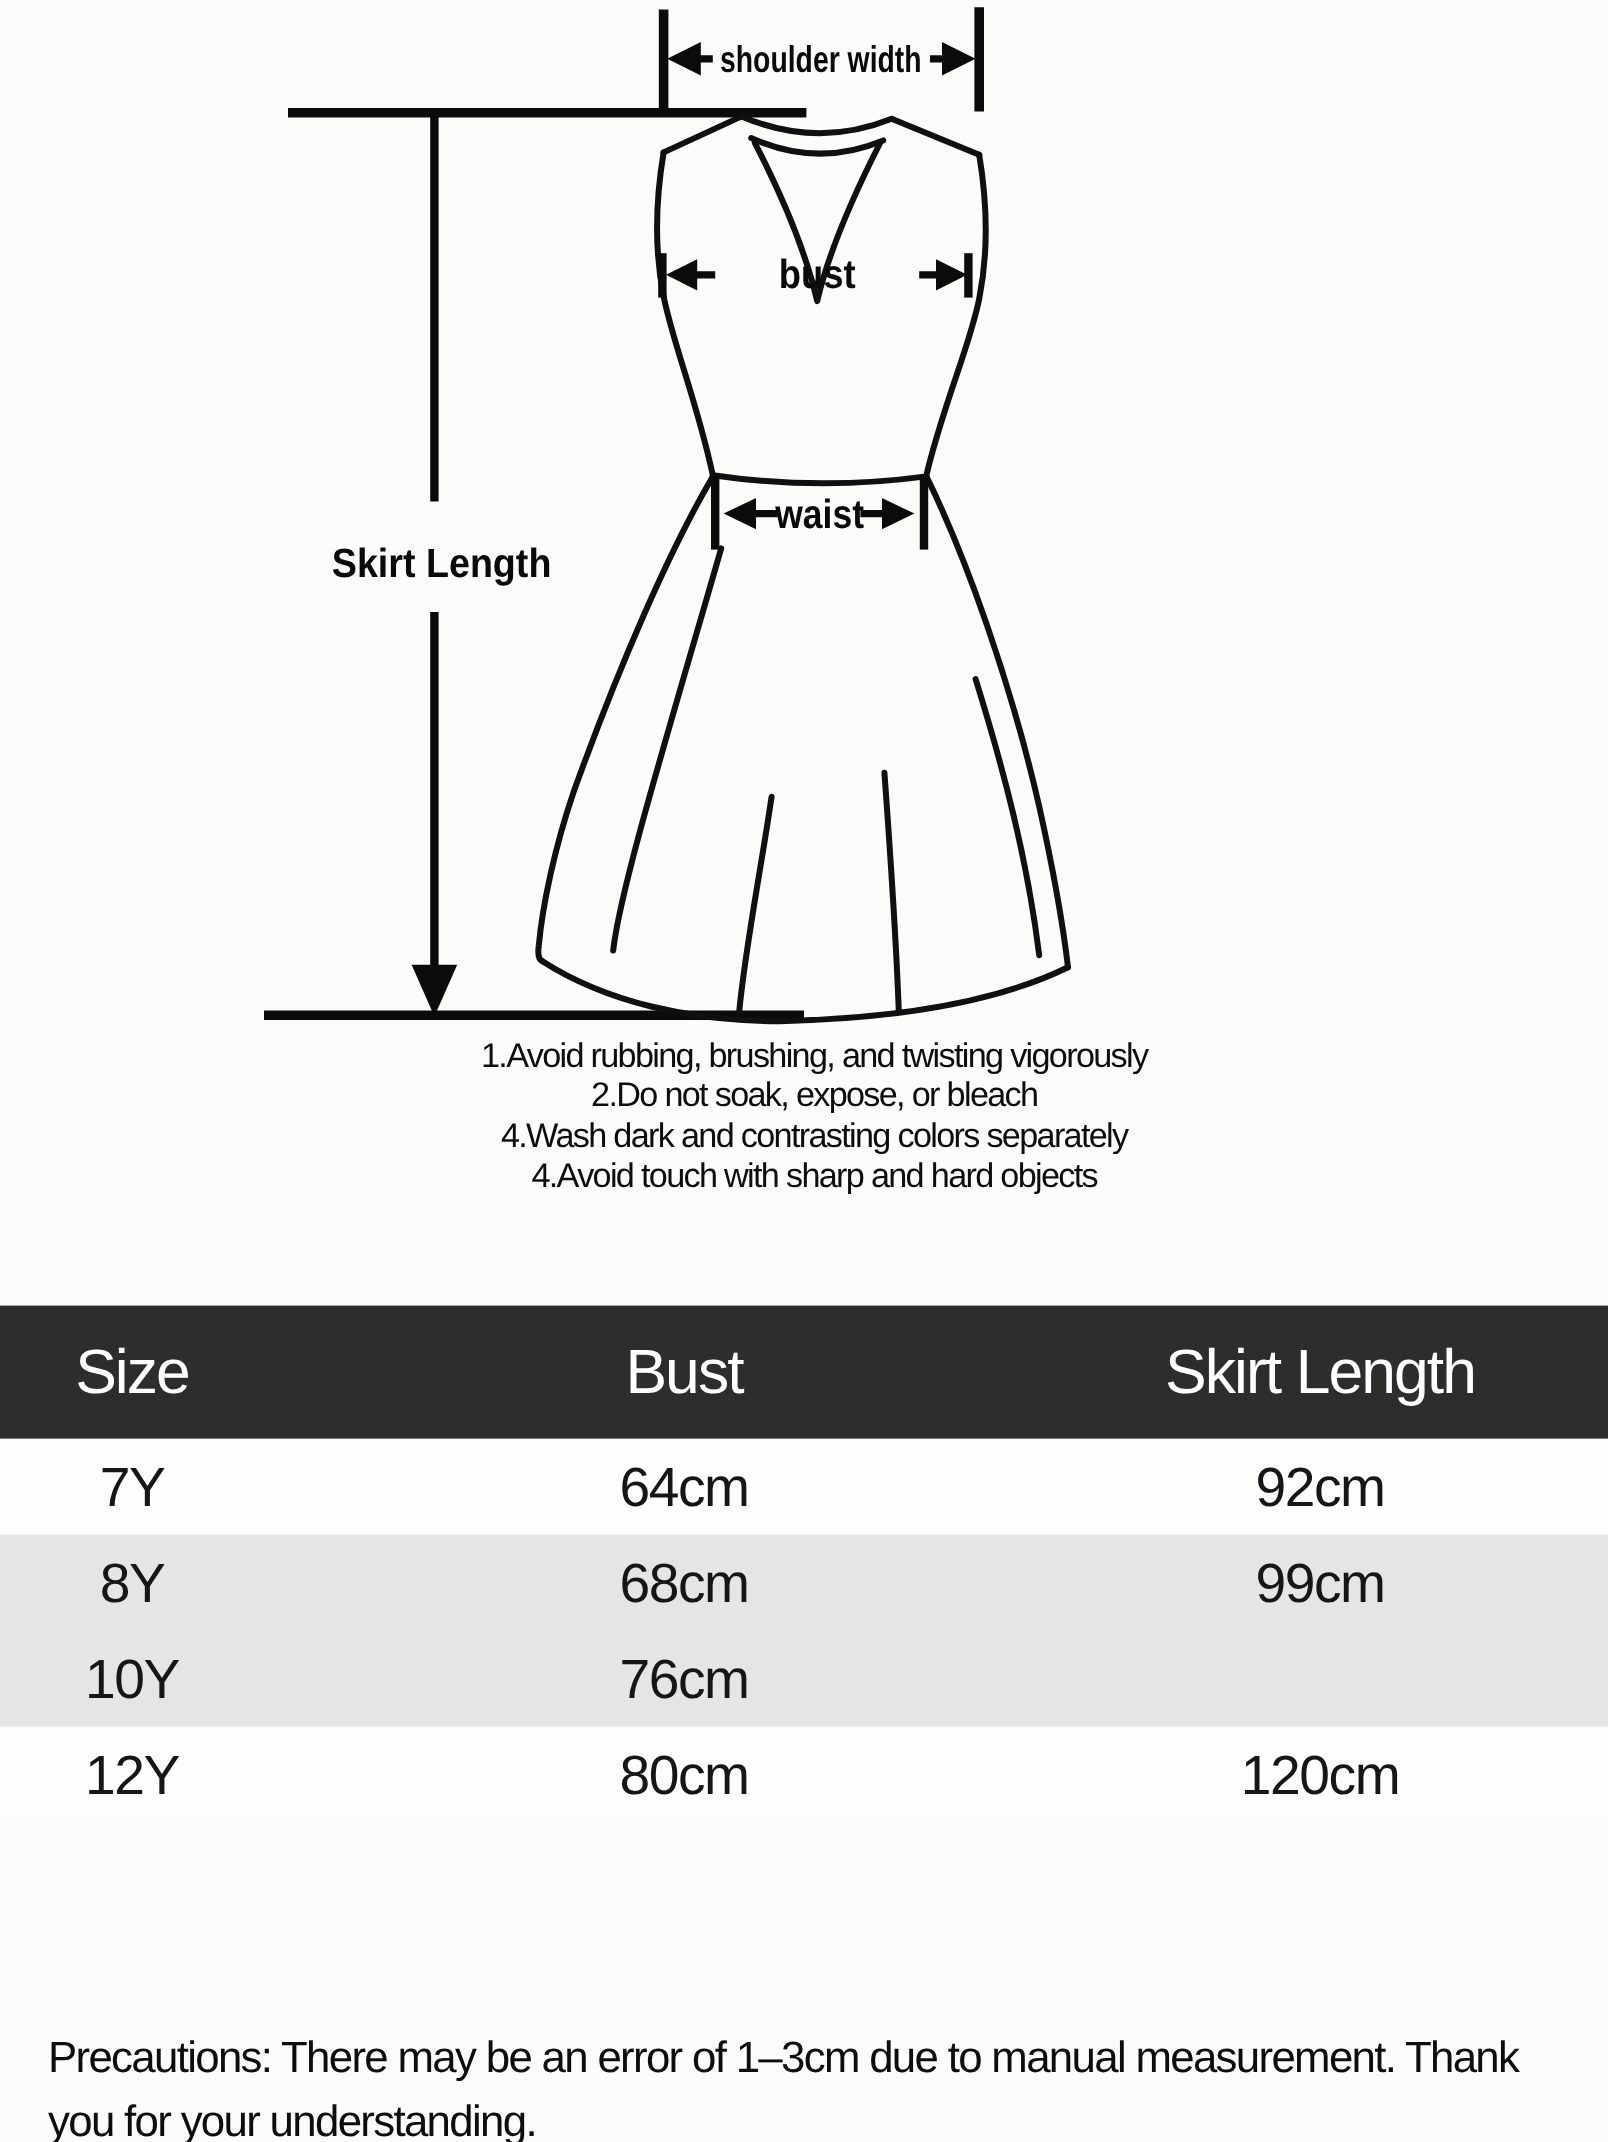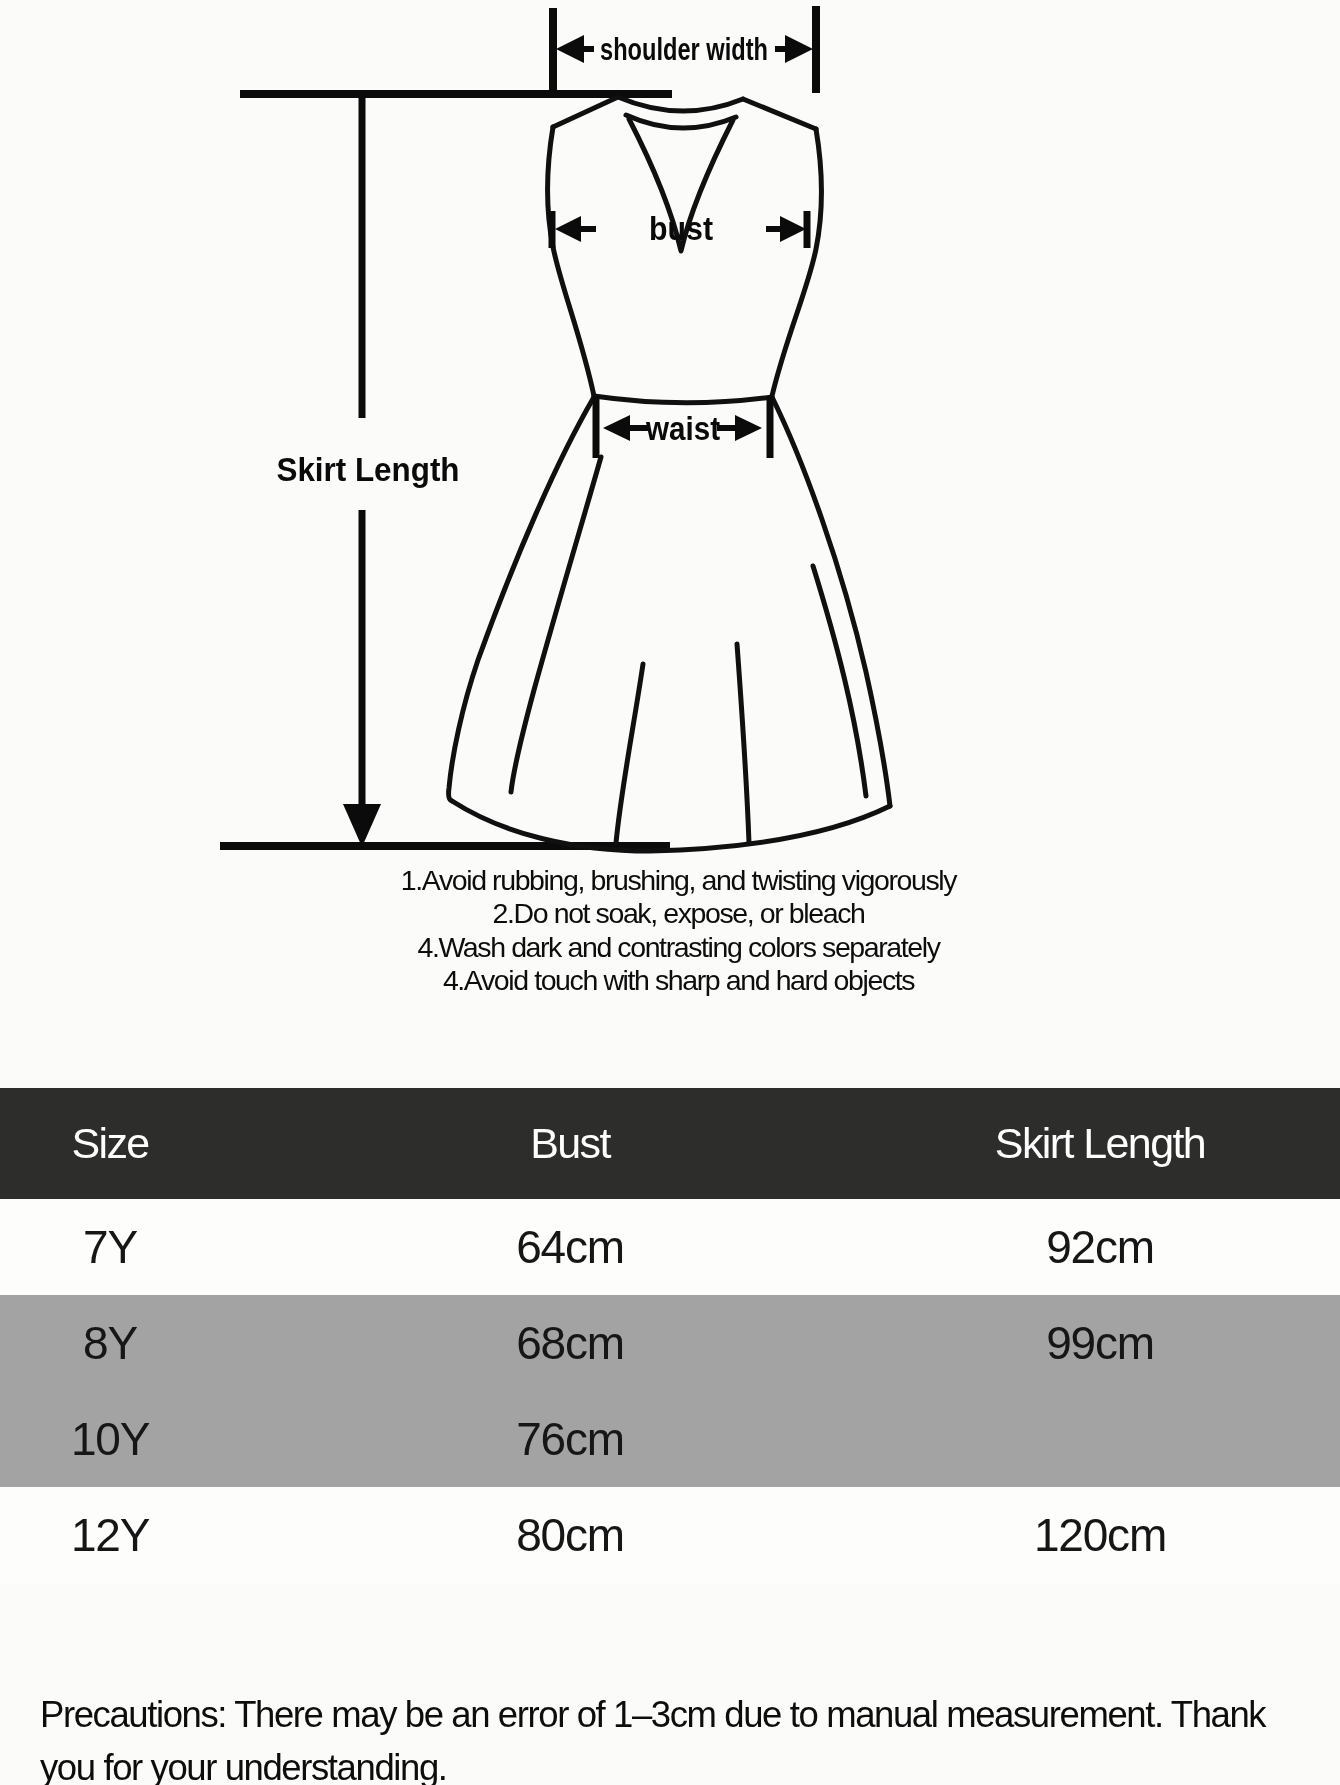--- a/index.html
+++ b/index.html
@@ -18,29 +18,29 @@
   
   #care{
     position:absolute;top:864px;left:27px;right:10px;
     color:#0d0d0d;font-size:28.5px;line-height:33.4px;letter-spacing:-1.4px;text-align:center;
   }
   
   #size-table{position:absolute;top:1088px;left:0;width:1340px;}
   .t-head{
     height:111px;background:#2d2d2b;color:#ffffff;
     display:grid;grid-template-columns:220px 700px 360px;align-items:center;
-    font-size:43px;letter-spacing:-1.6px;
+    font-size:52px;letter-spacing:-1.6px;
   }
   .t-head > div{text-align:center;}
   .t-row{
-    height:96px;background:#fdfdfc;
+    height:80px;background:#fdfdfc;
     display:grid;grid-template-columns:220px 700px 360px;align-items:center;
     font-size:46px;letter-spacing:-1.2px;color:#161616;
   }
-  .t-row.alt{background:#a3a3a3;}
+  .t-row.alt{background:#e5e5e5;}
   .t-row > div{text-align:center;}
   
   #precautions{
     position:absolute;top:1688px;left:40px;width:1278px;
     color:#0d0d0d;font-size:36.5px;line-height:53px;letter-spacing:-1.4px;
   }
 </style>
 </head>
 <body>
 

